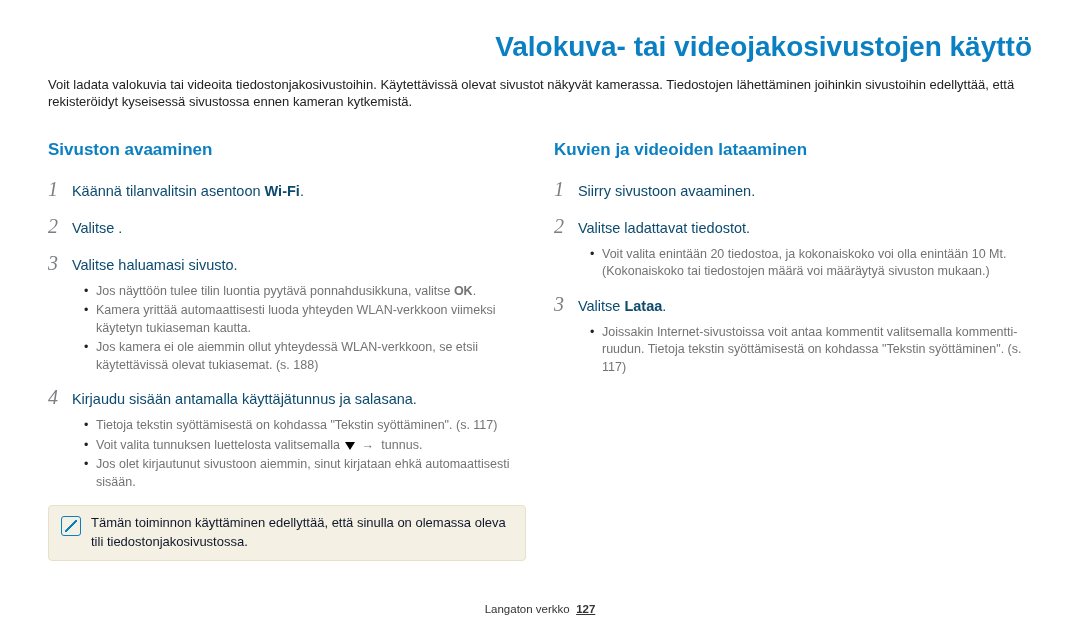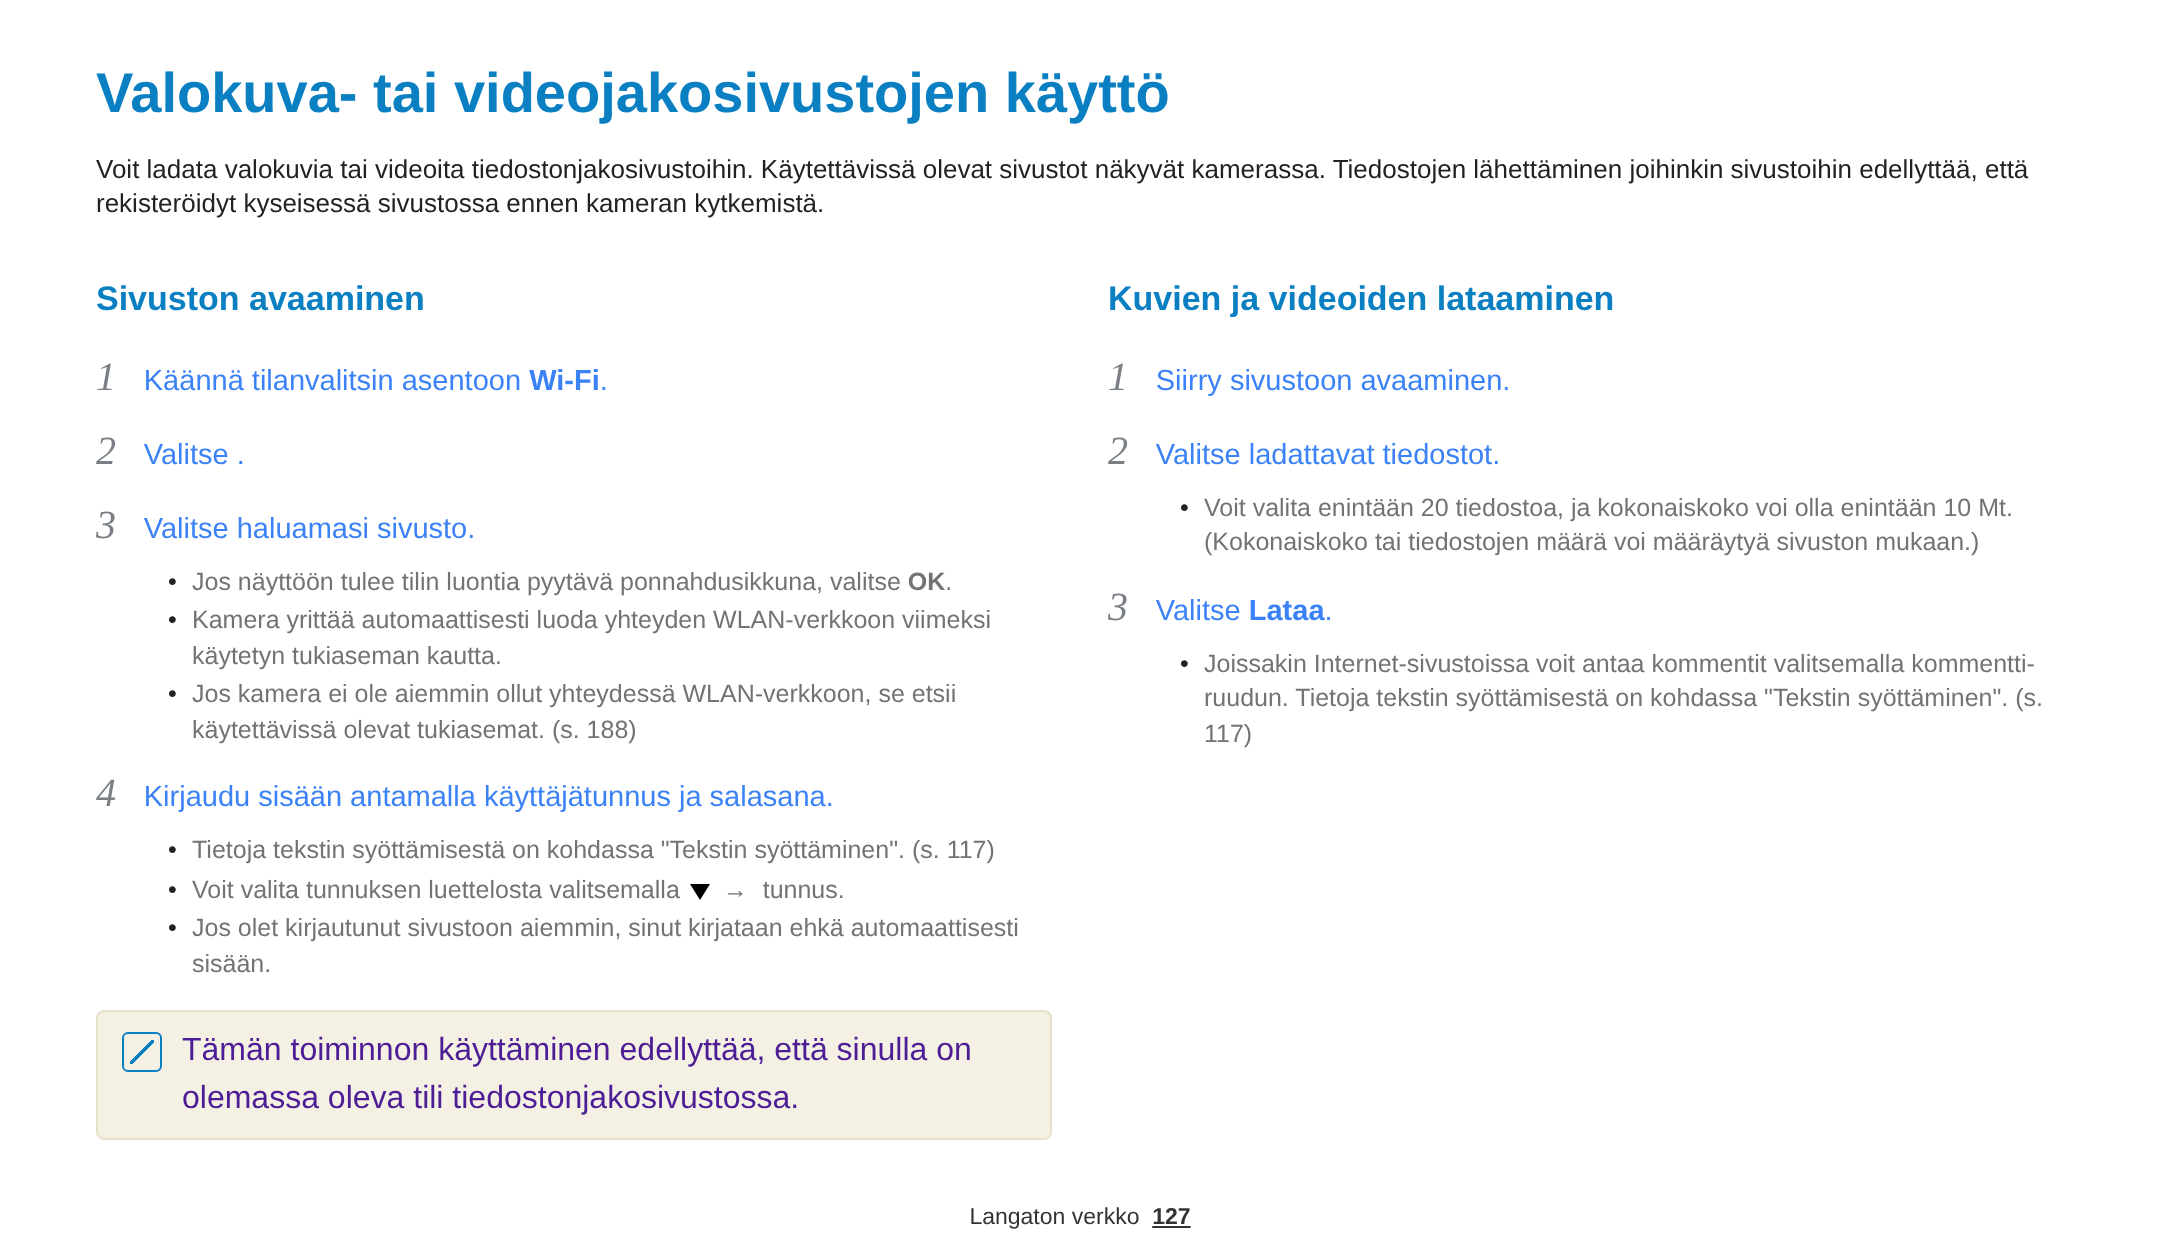--- a/index.html
+++ b/index.html
@@ -18,20 +18,21 @@
     padding: 28px 48px 20px 48px;
     width: 100%;
     height: 100%;
     position: relative;
   }
   .title {
     font-size: 28px;
     font-weight: 700;
     color: #0a7fc2;
     margin: 0 0 10px 0;
+    text-align: right;
   }
   .intro {
     font-size: 13px;
     color: #222;
     margin: 6px 0 18px 0;
   }
   .cols {
     display: flex;
     gap: 28px;
   }
@@ -50,21 +51,21 @@
   .stepnum {
     font-family: Georgia, "Times New Roman", serif;
     font-style: italic;
     font-size: 20px;
     color: #7a7f85;
     display: inline-block;
     width: 20px;
   }
   .steptext {
     font-size: 14.5px;
-    color: #3b82f6;
+    color: #0c4a6e;
     display: inline;
   }
   ul.bullets {
     margin: 4px 0 6px 36px;
     padding: 0;
     list-style: none;
   }
   ul.bullets li {
     position: relative;
     font-size: 12.5px;
@@ -103,22 +104,22 @@
   .noteIcon::before {
     content: "";
     position: absolute;
     left: 3px;
     top: 3px;
     right: 3px;
     bottom: 3px;
     background: linear-gradient(135deg, transparent 45%, #0a7fc2 45%, #0a7fc2 55%, transparent 55%);
   }
   .noteText {
-    font-size: 16px;
-    color: #4c1d95;
+    font-size: 13px;
+    color: #0f172a;
     line-height: 1.45;
   }
   .arrow {
     display: inline-block;
     margin: 0 4px;
   }
   .triangle {
     display: inline-block;
     width: 0;
     height: 0;

